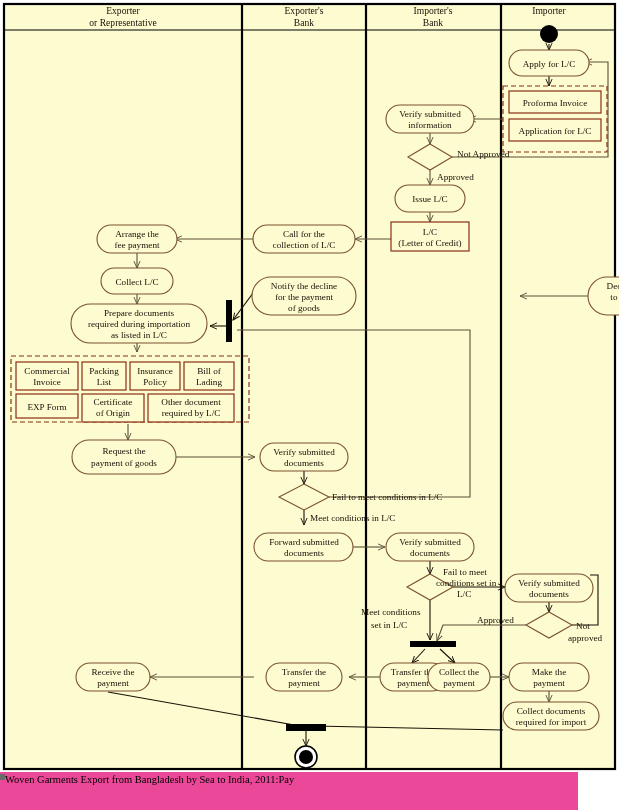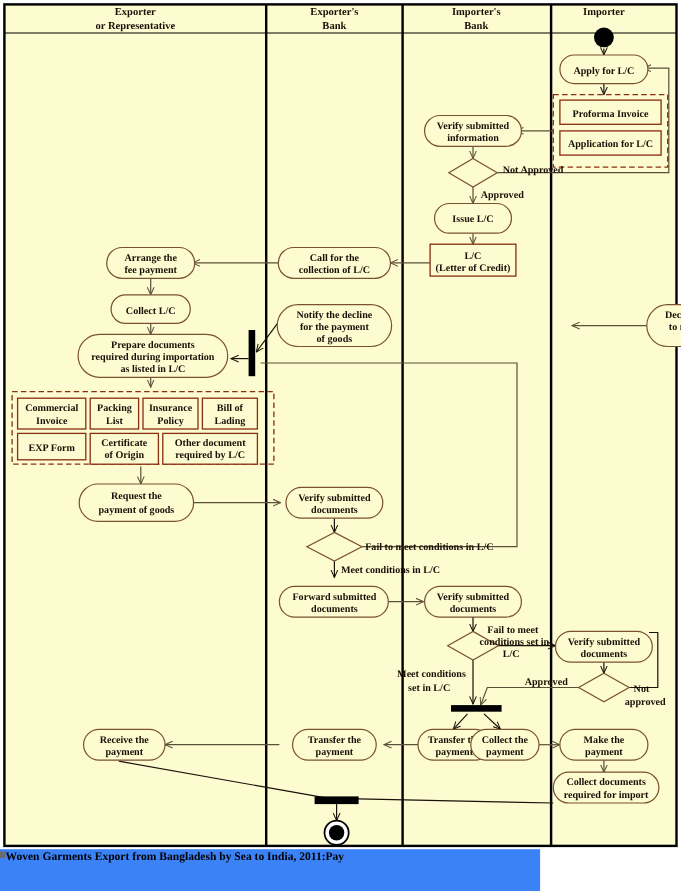--- a/index.html
+++ b/index.html
@@ -11,35 +11,34 @@
   body {
     width: 619px;
     height: 810px;
     font-family: "Liberation Serif", serif;
     overflow: hidden;
   }
   #root {
     position: relative;
     width: 619px;
     height: 810px;
-    font-weight: bold;
   }
   #diagram-svg {
     display: block;
     position: absolute;
     left: 0;
     top: 0;
   }
   .caption-area {
     position: absolute;
     left: 0;
     top: 772px;
-    width: 491px;
+    width: 578px;
     height: 38px;
-    background: #3b82f6;
+    background: #ec4899;
   }
   .caption-line {
     font-family: "Liberation Serif", serif;
     font-size: 10.5px;
     color: #000000;
     line-height: 15px;
     padding-left: 5px;
     white-space: nowrap;
   }
   .caption-marker {

